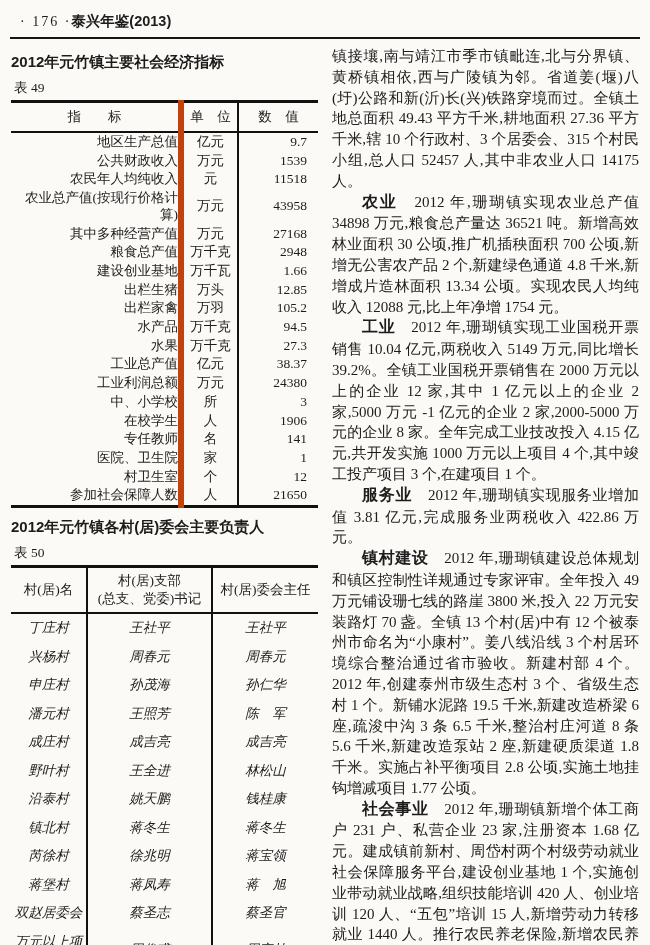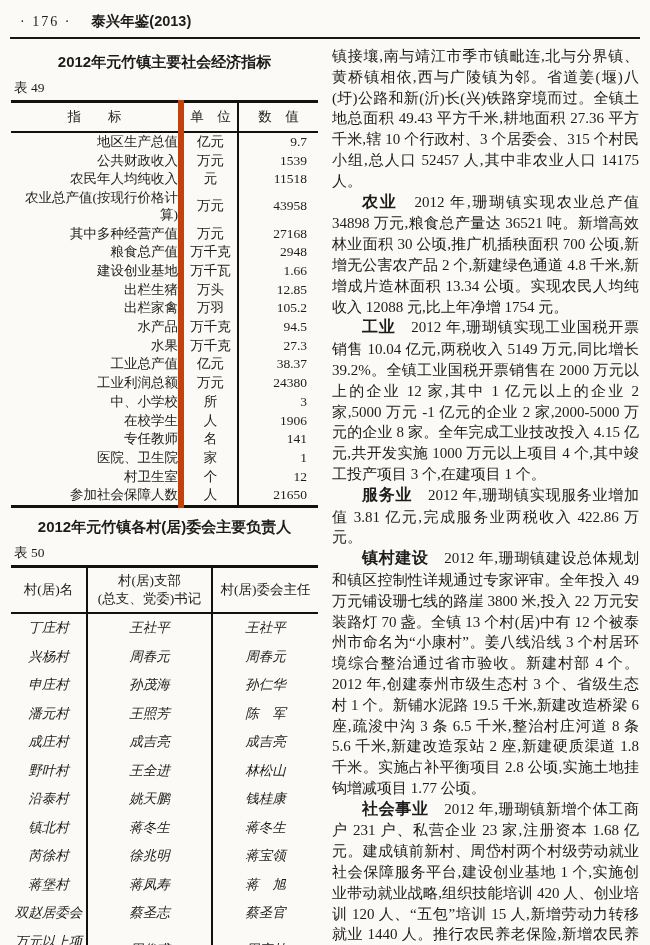--- a/index.html
+++ b/index.html
@@ -2,33 +2,33 @@
 <html><head>
 <meta charset="utf-8">
 <style>
   html,body { margin:0; padding:0; background:#e8e8e6; }
   .page {
     position:relative; width:650px; height:945px; margin:0 auto;
     background:#fbfaf7; color:#1c1c1c; overflow:hidden; box-sizing:border-box;
     font-family:"Liberation Serif","DejaVu Serif",serif;
   }
   
-  .page-head { display:flex; align-items:baseline; gap:20px; padding:12px 14px 5px 20px; }
+  .page-head { display:flex; align-items:baseline; gap:0; padding:12px 14px 5px 20px; }
   .page-num { font-size:14px; letter-spacing:2px; }
   .book-title { font-size:14.5px; font-weight:700; font-family:"Liberation Sans","DejaVu Sans",sans-serif; }
   .head-rule { border:0; border-top:2px solid #161616; margin:1px 10px 0 10px; }
 
   
   .columns { display:flex; gap:14px; padding:4px 11px 0 11px; }
   .col-left  { width:307px; flex:0 0 307px; }
   .col-right { width:307px; flex:0 0 307px; }
 
   
   .tbl-title {
-    text-align:center; font-weight:700; font-size:15px; margin:10px 0 7px 0;
+    font-weight:700; font-size:15px; margin:10px 0 7px 0;
     font-family:"Liberation Sans","DejaVu Sans",sans-serif;
   }
   .tbl-label { font-size:13.5px; margin:0 0 3px 3px; }
   table { width:100%; border-collapse:collapse; table-layout:fixed; }
   table.t49, table.t50 { border-top:3px solid #111; border-bottom:3px solid #111; font-size:13.5px; }
   .t49 th, .t50 th { border-bottom:2px solid #111; font-weight:400; padding:5px 0; text-align:center; }
   .t49 td { padding:1px 0; line-height:16.7px; }
   .t49 .ci { text-align:right; padding-left:12px; }
   .t49 .cu { border-left:6px solid #c2410c; border-right:2px solid #111; text-align:center; }
   .t49 .cv { text-align:right; padding-right:11px; }

